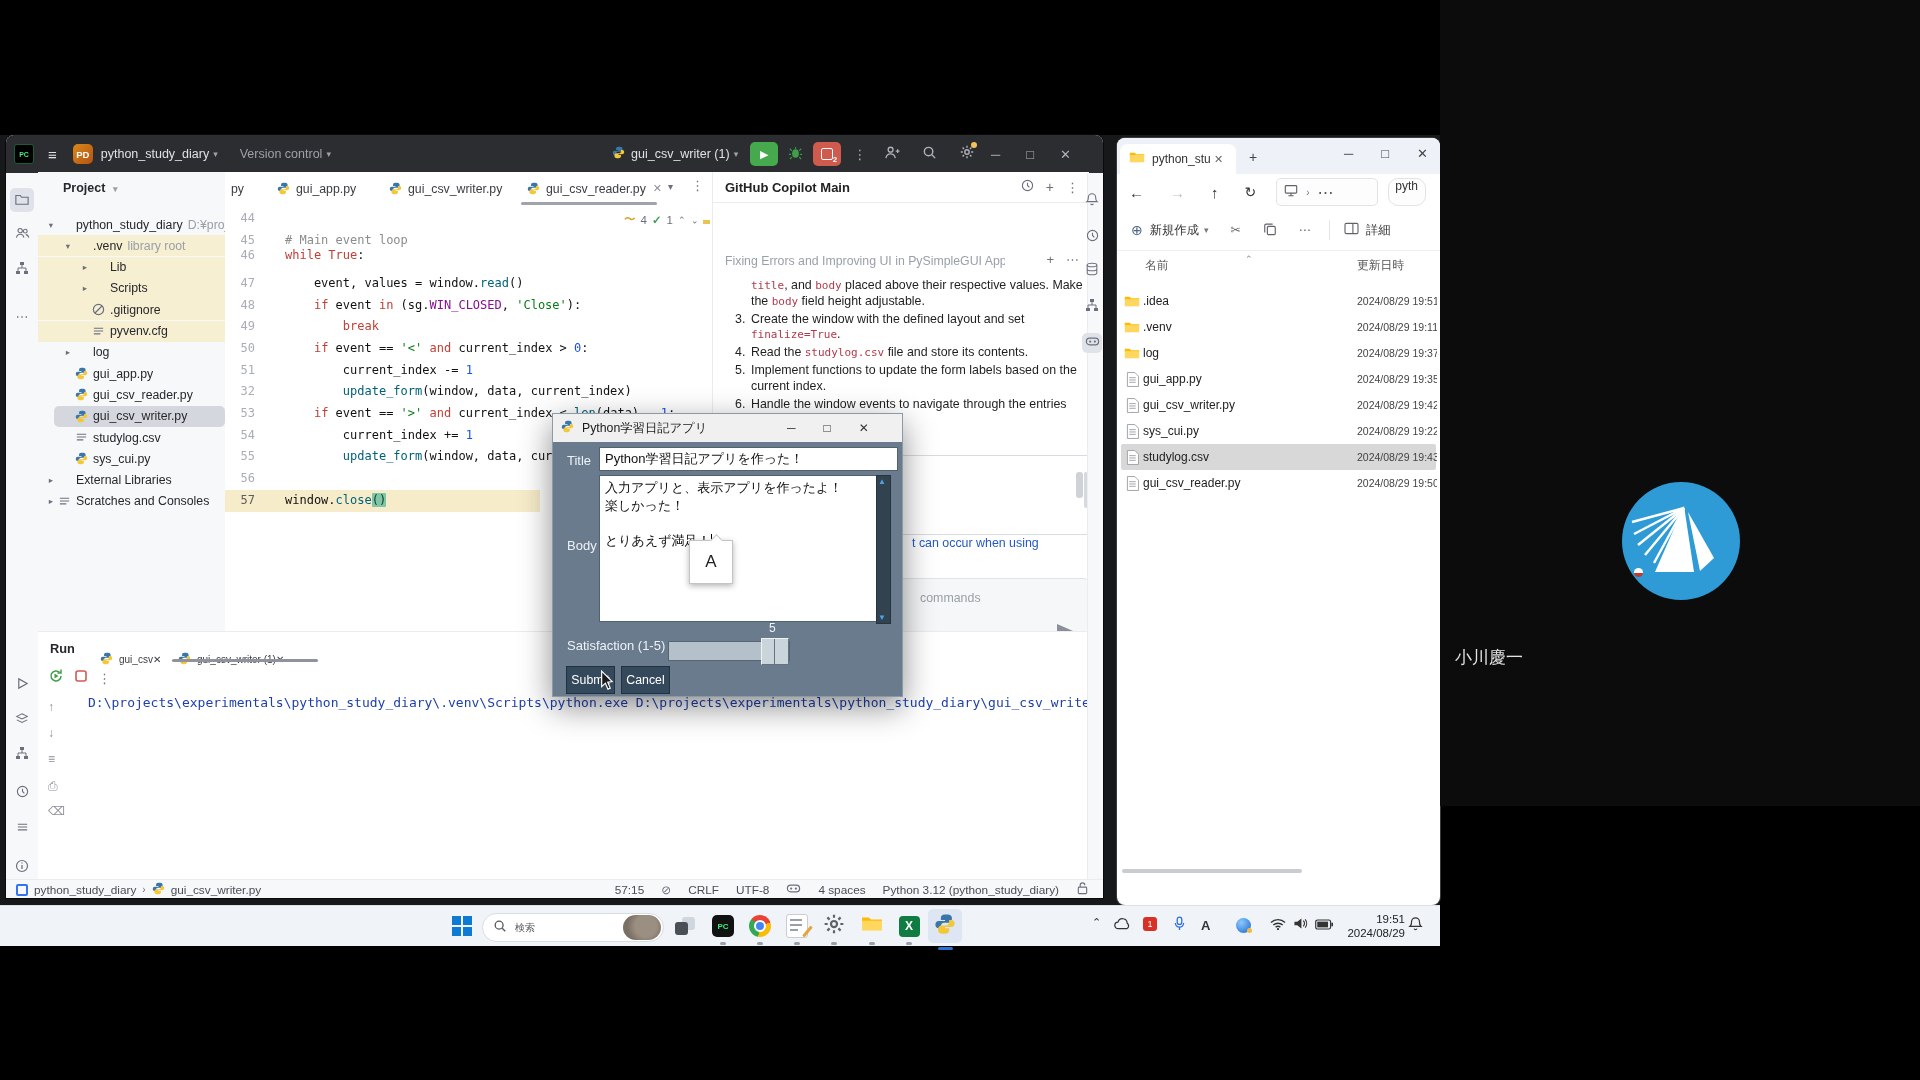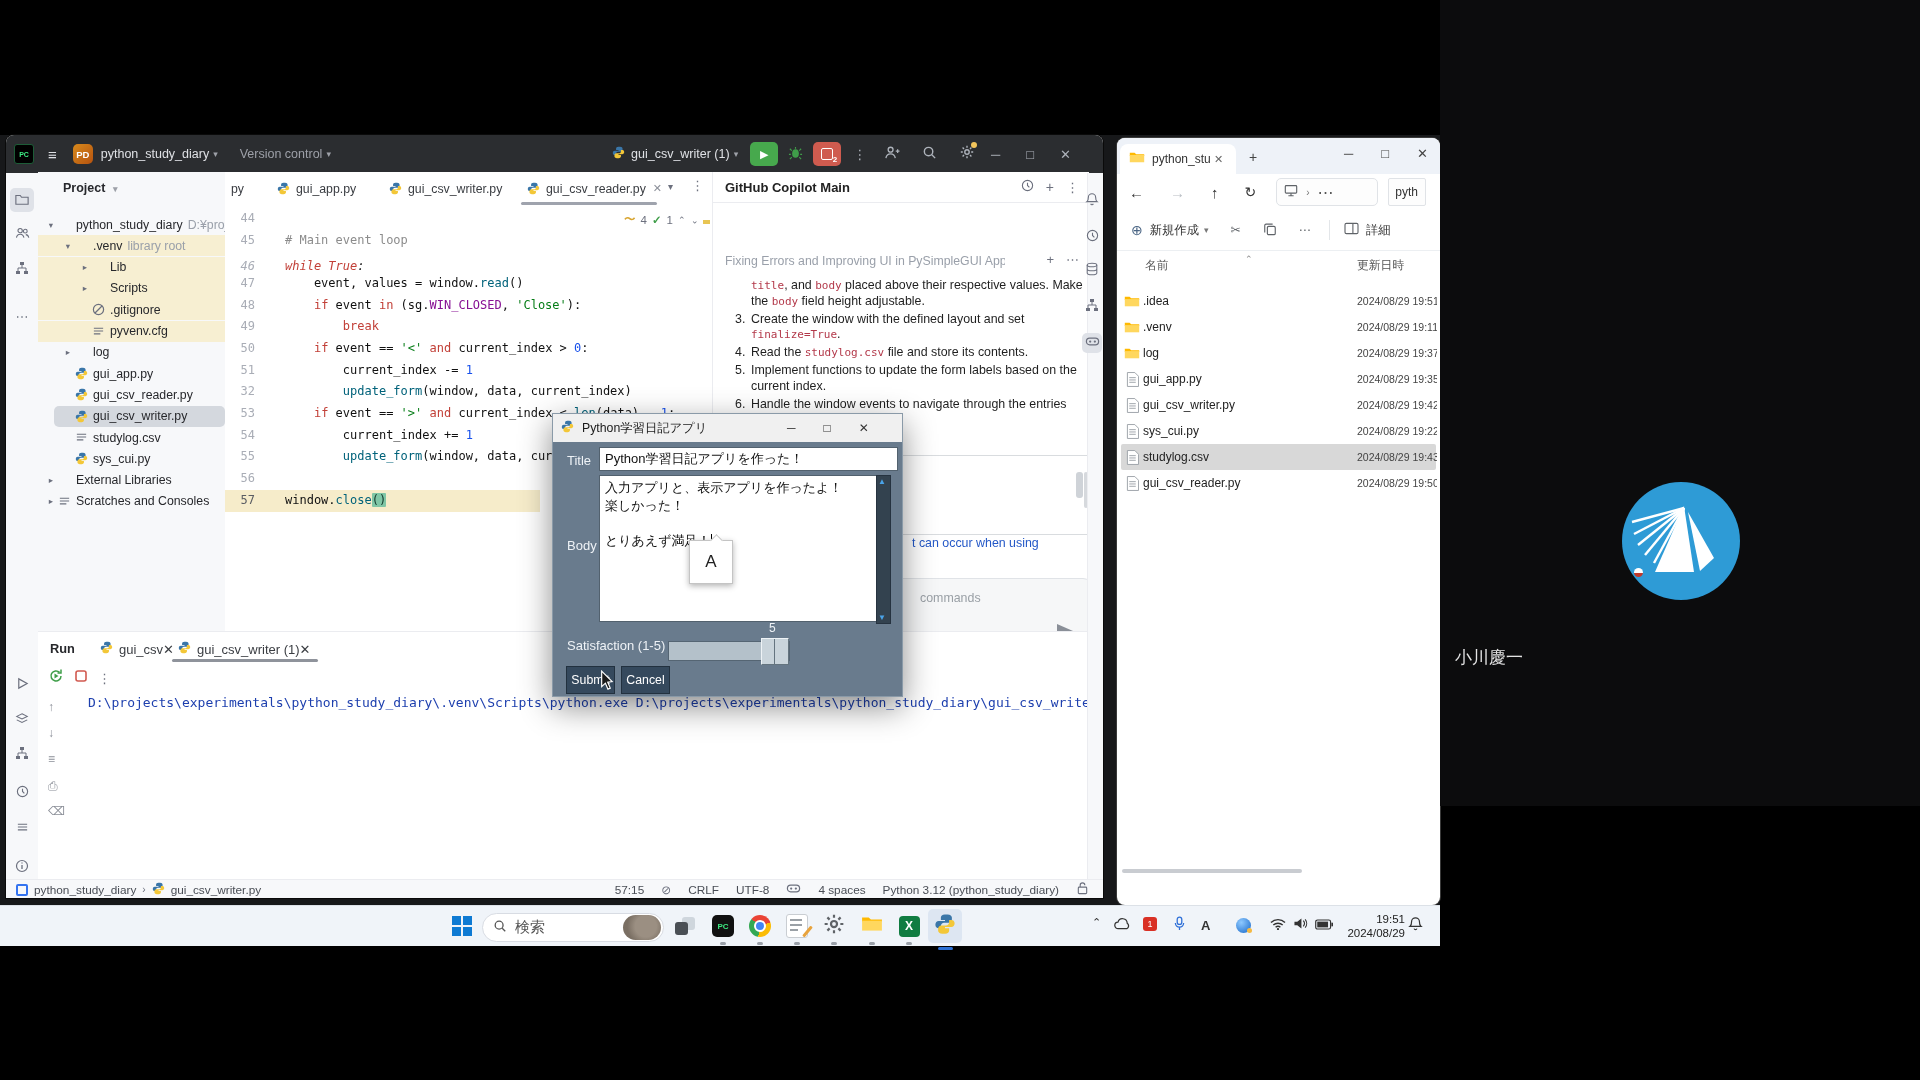--- a/index.html
+++ b/index.html
@@ -51,21 +51,21 @@
   .cop-item .num{width:16px;flex:none;}
   .cop-item .txt{flex:1;}
   .ccode{font-family:"DejaVu Sans Mono","Liberation Mono",monospace;font-size:11px;color:#b3394a;}
   .cop-codelabel{position:absolute;left:12px;top:258px;font-size:12.5px;font-weight:bold;color:#222;}
   .cop-codeblock{position:absolute;left:24px;top:283px;width:355px;height:78px;background:#fff;border:1px solid #d9dcdf;border-radius:4px;}
   .cop-link{position:absolute;left:199px;top:364px;font-size:12.4px;color:#2458c7;}
   .cop-input{position:absolute;left:24px;top:406px;width:353px;height:69px;background:#f6f7f8;border:1px solid #e0e3e7;border-radius:9px;}
   .cop-ph{position:absolute;left:182px;top:12px;font-size:12.4px;color:#9aa0a6;}
   .send-tri{position:absolute;right:18px;bottom:10px;width:0;height:0;border-left:16px solid #8a8f98;border-top:7px solid transparent;border-bottom:7px solid transparent;}
   .pc-run{position:absolute;left:32px;top:496px;width:1065px;height:248px;background:#fff;border-top:1px solid #ebecf0;}
-  .rtab{position:absolute;top:4px;height:26px;display:flex;align-items:center;font-size:13px;color:#3a3d42;}
+  .rtab{position:absolute;top:14px;height:26px;display:flex;align-items:center;font-size:10px;color:#3a3d42;}
   .pc-console{position:absolute;left:50px;top:63px;width:1000px;height:24px;overflow:hidden;font-family:"DejaVu Sans Mono","Liberation Mono",monospace;font-size:13px;color:#1d3fae;white-space:nowrap;}
   .runcol{position:absolute;left:10px;color:#8b8f98;font-size:12px;}
   .pc-status{position:absolute;left:0;top:744px;width:1097px;height:19px;background:#f7f8fa;border-top:1px solid #ebecf0;display:flex;align-items:center;font-size:11.8px;color:#494d55;}
   .sb-right{margin-left:auto;display:flex;align-items:center;gap:17px;margin-right:14px;}
   .pc-rstripe{position:absolute;right:0;top:38px;width:15px;height:706px;background:#f7f8fa;border-left:1px solid #ebecf0;}
   .rs-ic{position:absolute;left:-6px;width:20px;height:20px;display:flex;align-items:center;justify-content:center;}
   
   #explorer{left:1117px;top:138px;width:323px;height:767px;background:#fff;border-radius:8px;overflow:hidden;box-shadow:0 0 0 1px #3a3a3a;}
   .ex-tabs{position:absolute;left:0;top:0;width:100%;height:36px;background:#eef2f8;}
   .ex-tab{position:absolute;left:3px;top:6px;width:116px;height:30px;background:#fff;border-radius:8px 8px 0 0;display:flex;align-items:center;font-size:12px;color:#333;}
@@ -388,21 +388,21 @@
     <div class="pc-editor">
       <div id="code-rows">
           <div class="crow" style="top: 3px;">
             <span class="ln">44</span>
             <span class="ct"></span>
           </div>
           <div class="crow" style="top: 24.66px;">
             <span class="ln">45</span>
             <span class="ct"><span class="tok-com"># Main event loop</span></span>
           </div>
-          <div class="crow" style="top: 51px; font-style: italic;">
+          <div class="crow" style="top: 40px;">
             <span class="ln">46</span>
             <span class="ct"><span class="tok-kw">while</span><span class="tok-pl"> </span><span class="tok-kw">True</span><span class="tok-pl">:</span></span>
           </div>
           <div class="crow" style="top: 67.98px;">
             <span class="ln">47</span>
             <span class="ct"><span class="tok-pl">    event, values = window.</span><span class="tok-fn">read</span><span class="tok-pl">()</span></span>
           </div>
           <div class="crow" style="top: 89.64px;">
             <span class="ln">48</span>
             <span class="ct"><span class="tok-pl">    </span><span class="tok-kw">if</span><span class="tok-pl"> event </span><span class="tok-kw">in</span><span class="tok-pl"> (sg.</span><span class="tok-const">WIN_CLOSED</span><span class="tok-pl">, </span><span class="tok-str">'Close'</span><span class="tok-pl">):</span></span>
@@ -635,21 +635,21 @@
       <span style="margin-left:26px;color:#333;font-size:15px;">↑</span>
       <span style="margin-left:26px;color:#333;font-size:14px;">↻</span>
       <div style="margin-left:20px;width:100px;height:26px;border:1px solid #e0e3e7;border-radius:5px;background:#fdfdfd;display:flex;align-items:center;">
         <span style="margin-left:7px;"><svg width="14" height="13" viewBox="0 0 16 14">
               <rect x="1.5" y="1.5" width="13" height="8.5" rx="1" fill="none" stroke="#5f6368" stroke-width="1.3"></rect>
               <path d="M5 13h6M8 10v3" stroke="#5f6368" stroke-width="1.3"></path>
             </svg></span>
         <span style="margin-left:8px;color:#777;font-size:10px;">›</span>
         <span style="margin-left:8px;color:#555;">⋯</span>
       </div>
-      <div style="margin-left:10px;width:36px;height:26px;border:1px solid #e0e3e7;border-radius:2px;background:#fdfdfd;display:flex;align-items:center;overflow:hidden;">
+      <div style="margin-left:10px;width:36px;height:26px;border:1px solid #e0e3e7;border-radius:10px;background:#fdfdfd;display:flex;align-items:flex-start;overflow:hidden;">
         <span style="margin-left:6px;color:#333;font-size:12px;">pyth</span>
       </div>
     </div>
     <div class="ex-cmd">
       <span style="margin-left:14px;color:#4a6584;font-size:14px;">⊕</span>
       <span style="margin-left:7px;">新規作成</span>
       <span style="margin-left:5px;color:#777;font-size:9px;">▾</span>
       <span style="margin-left:22px;color:#5f6368;">✂</span>
       <span style="margin-left:22px;"><svg width="14" height="14" viewBox="0 0 16 16">
             <rect x="5" y="5" width="9" height="9.5" rx="1.5" fill="none" stroke="#5f6368" stroke-width="1.3"></rect>
@@ -760,21 +760,21 @@
           <span style="width:9px;height:9px;background:#0e7ad3;"></span>
         <span style="width:9px;height:9px;background:#0e7ad3;"></span>
           <span style="width:9px;height:9px;background:#0e7ad3;"></span>
       </div>
     </div>
     <div class="abs" style="left:482px;top:7px;width:180px;height:27px;background:#fff;border:1px solid #d8dce3;border-radius:15px;display:flex;align-items:center;overflow:hidden;">
       <span style="margin-left:10px;"><svg width="14" height="14" viewBox="0 0 16 16">
             <circle cx="7" cy="7" r="4.5" fill="none" stroke="#555" stroke-width="1.5"></circle>
             <path d="M10.5 10.5L14 14" stroke="#555" stroke-width="1.5"></path>
           </svg></span>
-      <span style="margin-left:8px;color:#555;font-size:15px;">検索</span>
+      <span style="margin-left:8px;color:#555;font-size:10px;">検索</span>
       <div style="margin-left:auto;margin-right:2px;width:38px;height:25px;border-radius:13px;background:radial-gradient(circle at 60% 45%,#9b8f82 0 40%,#7a6f63 70%);"></div>
     </div>
     <div class="tk-ic" style="left:672px;">
       <div style="position:relative;width:20px;height:18px;">
         <span style="position:absolute;right:0;top:0;width:13px;height:13px;background:#cfd6dd;border-radius:3px;"></span>
         <span style="position:absolute;left:0;bottom:0;width:13px;height:13px;background:#4a4f55;border-radius:3px;"></span>
       </div>
     </div>
     <div class="tk-ic" style="left:710px;">
         <div style="width:22px;height:22px;background:#111;border-radius:5px;color:#3dea82;font-size:8px;font-weight:bold;display:flex;align-items:center;justify-content:center;">PC</div>

